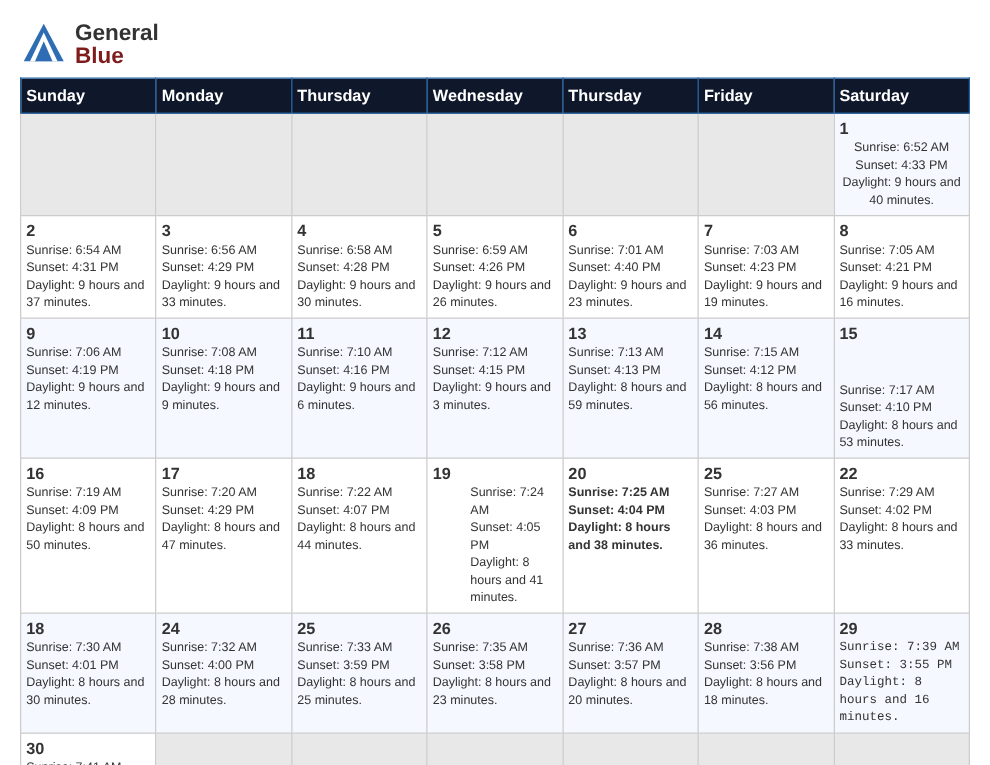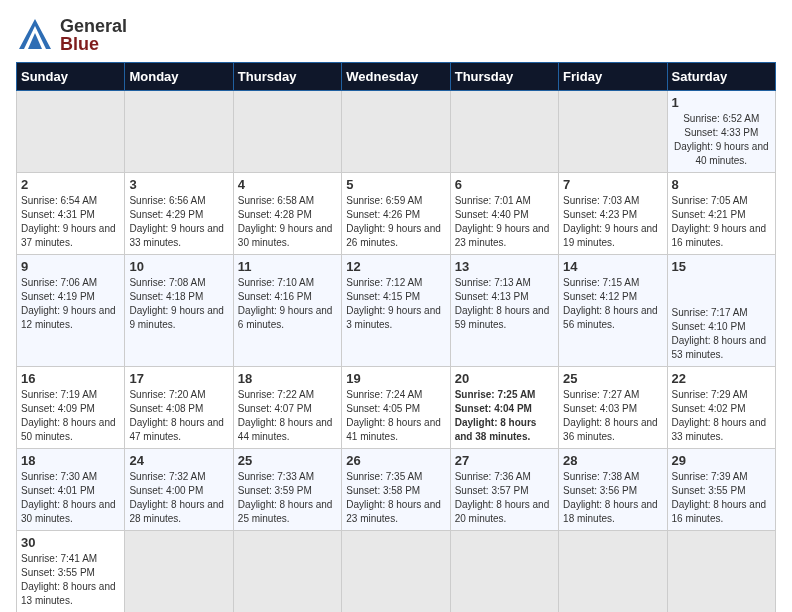--- a/index.html
+++ b/index.html
@@ -219,32 +219,32 @@
       <tr>
         <td>
           <span class="day-number">16</span>
           <div class="day-info" style="white-space: pre-line;">Sunrise: 7:19 AM
 Sunset: 4:09 PM
 Daylight: 8 hours and 50 minutes.</div>
         </td>
         <td>
           <span class="day-number">17</span>
           <div class="day-info" style="white-space: pre-line;">Sunrise: 7:20 AM
-Sunset: 4:08 PM
+Sunset: 4:29 PM
 Daylight: 8 hours and 47 minutes.</div>
         </td>
         <td>
           <span class="day-number">18</span>
           <div class="day-info" style="white-space: pre-line;">Sunrise: 7:22 AM
 Sunset: 4:07 PM
 Daylight: 8 hours and 44 minutes.</div>
         </td>
         <td>
           <span class="day-number">19</span>
-          <div class="day-info" style="white-space: pre-line;">Sunrise: 7:24 AM
+          <div class="day-info" style="white-space: pre-line; margin-left: 30px;">Sunrise: 7:24 AM
 Sunset: 4:05 PM
 Daylight: 8 hours and 41 minutes.</div>
         </td>
         <td>
           <span class="day-number">20</span>
           <div class="day-info" style="white-space: pre-line; font-weight: bold;">Sunrise: 7:25 AM
 Sunset: 4:04 PM
 Daylight: 8 hours and 38 minutes.</div>
         </td>
         <td>
@@ -292,21 +292,21 @@
 Daylight: 8 hours and 20 minutes.</div>
         </td>
         <td>
           <span class="day-number">28</span>
           <div class="day-info" style="white-space: pre-line;">Sunrise: 7:38 AM
 Sunset: 3:56 PM
 Daylight: 8 hours and 18 minutes.</div>
         </td>
         <td>
           <span class="day-number">29</span>
-          <div class="day-info" style="white-space: pre-line;">Sunrise: 7:39 AM
+          <div class="day-info" style="white-space: pre-line; font-family: Liberation Mono, monospace;">Sunrise: 7:39 AM
 Sunset: 3:55 PM
 Daylight: 8 hours and 16 minutes.</div>
         </td>
       </tr>
       <tr>
         <td>
           <span class="day-number">30</span>
           <div class="day-info" style="white-space: pre-line;">Sunrise: 7:41 AM
 Sunset: 3:55 PM
 Daylight: 8 hours and 13 minutes.</div>

